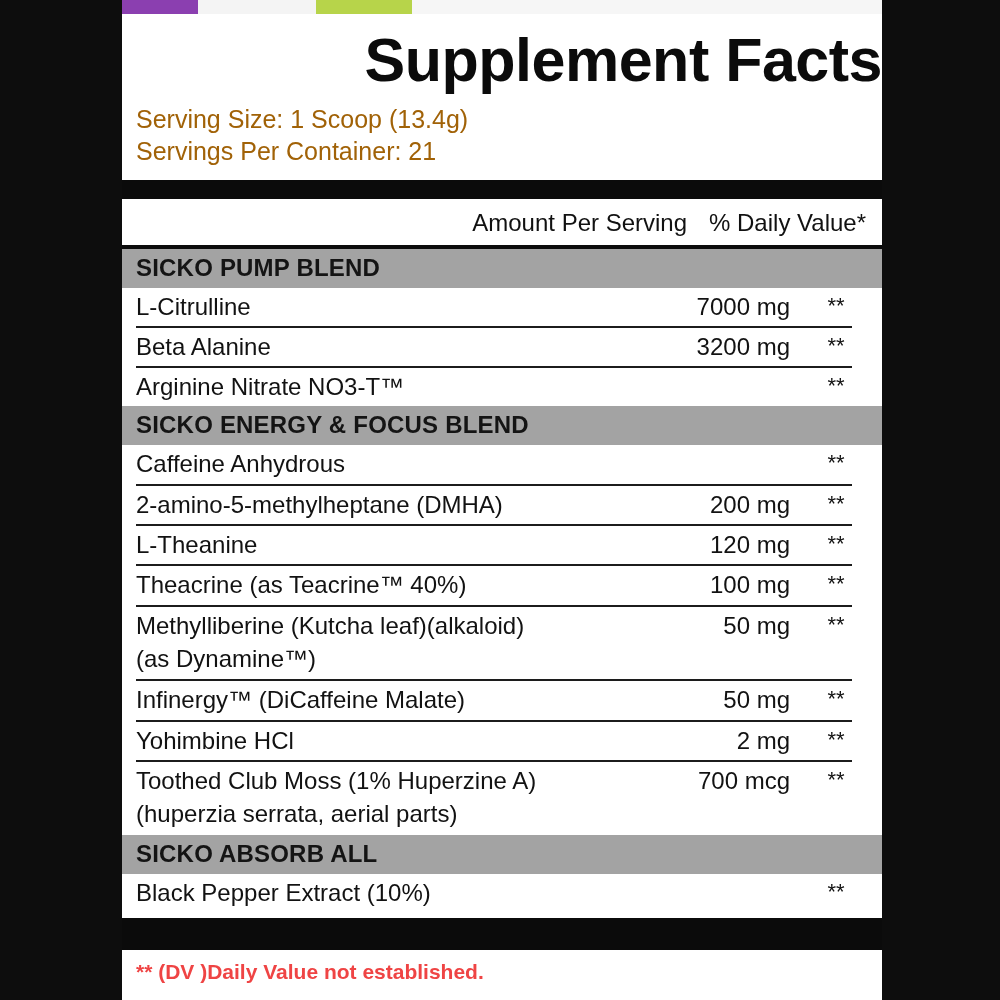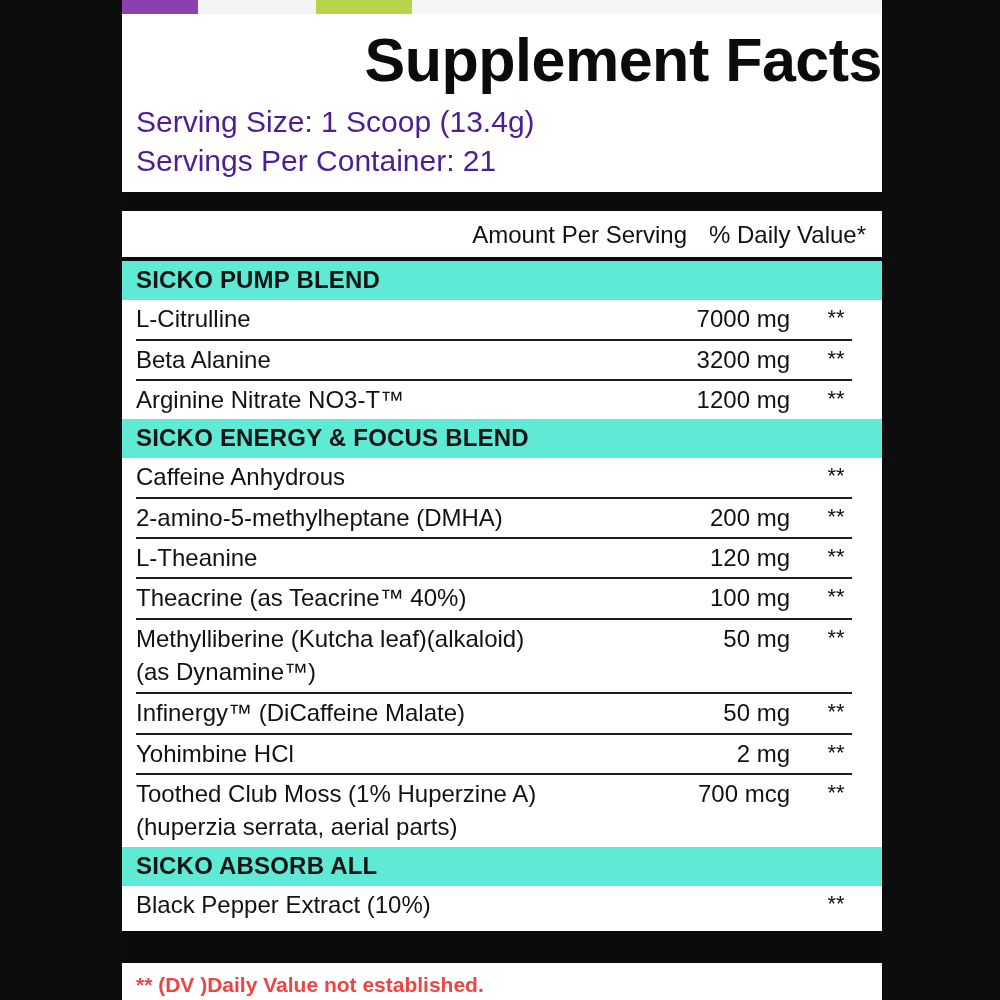--- a/index.html
+++ b/index.html
@@ -65,23 +65,23 @@
     letter-spacing: -0.5px;
     line-height: 1;
     padding: 16px 0 0 14px;
     color: #0b0b0b;
     white-space: nowrap;
     text-align: right;
   }
 
   .serving-lines {
     padding: 12px 0 0 14px;
-    font-size: 30px;
+    font-size: 25px;
     line-height: 1.29;
-    color: #4c1d95;
+    color: #a16207;
   }
 
   .rule-thick {
     height: 19px;
     background: #0b0b0b;
     margin: 12px 0 0 0;
   }
   .rule-thin {
     height: 4px;
     background: #0b0b0b;
@@ -95,21 +95,21 @@
     font-size: 24px;
     color: #111;
     padding: 10px 8px 8px 0;
     gap: 22px;
     margin-left: 11px;
   }
   .col-head .amount { white-space: nowrap; }
   .col-head .dv { white-space: nowrap; padding-right: 8px; }
 
   .blend-header {
-    background: #5eead4;
+    background: #a3a3a3;
     color: #141414;
     font-size: 24px;
     font-weight: bold;
     padding: 5px 0 6px 14px;
     letter-spacing: 0.2px;
   }
 
   .row {
     display: flex;
     align-items: flex-start;
@@ -205,21 +205,20 @@
 
     <div class="row">
       <span class="name">Beta Alanine</span>
       <span class="amt">3200 mg</span>
       <span class="dv">**</span>
     </div>
     <div class="divider"></div>
 
     <div class="row">
       <span class="name">Arginine Nitrate NO3-T™</span>
-      <span class="amt">1200 mg</span>
       <span class="dv">**</span>
     </div>
 
     <div class="blend-header">SICKO ENERGY &amp; FOCUS BLEND</div>
 
     <div class="row">
       <span class="name">Caffeine Anhydrous</span>
       <span class="dv">**</span>
     </div>
     <div class="divider"></div>

